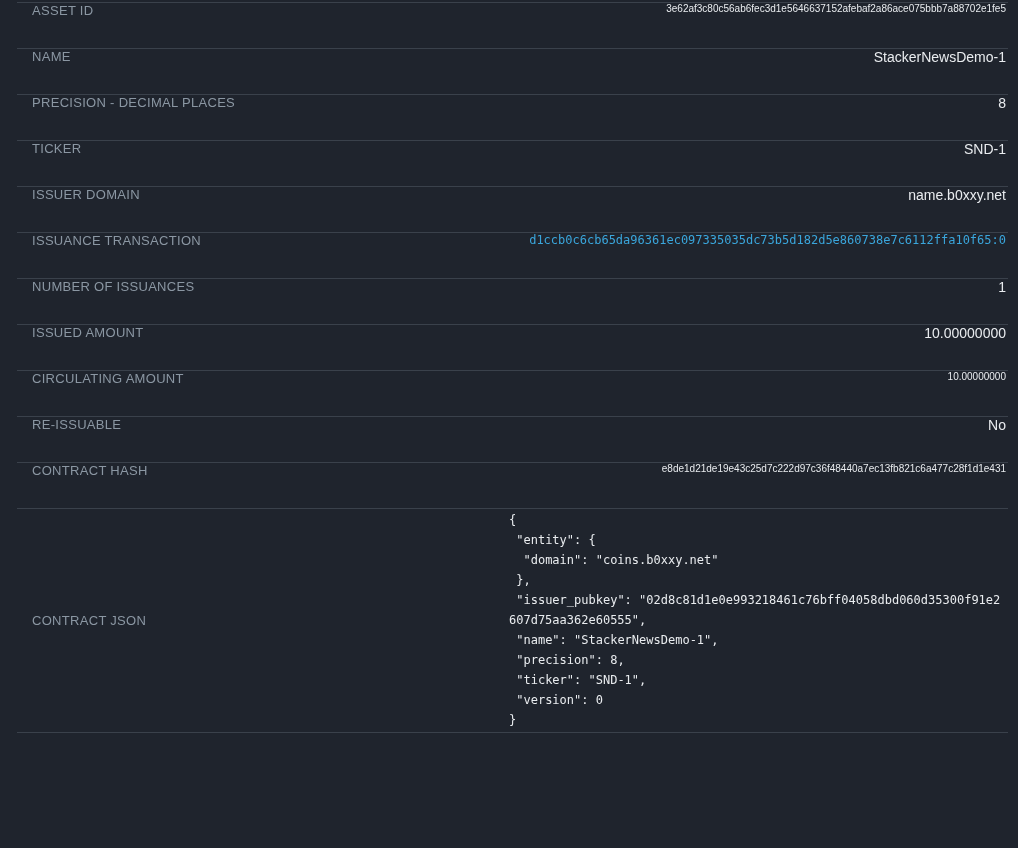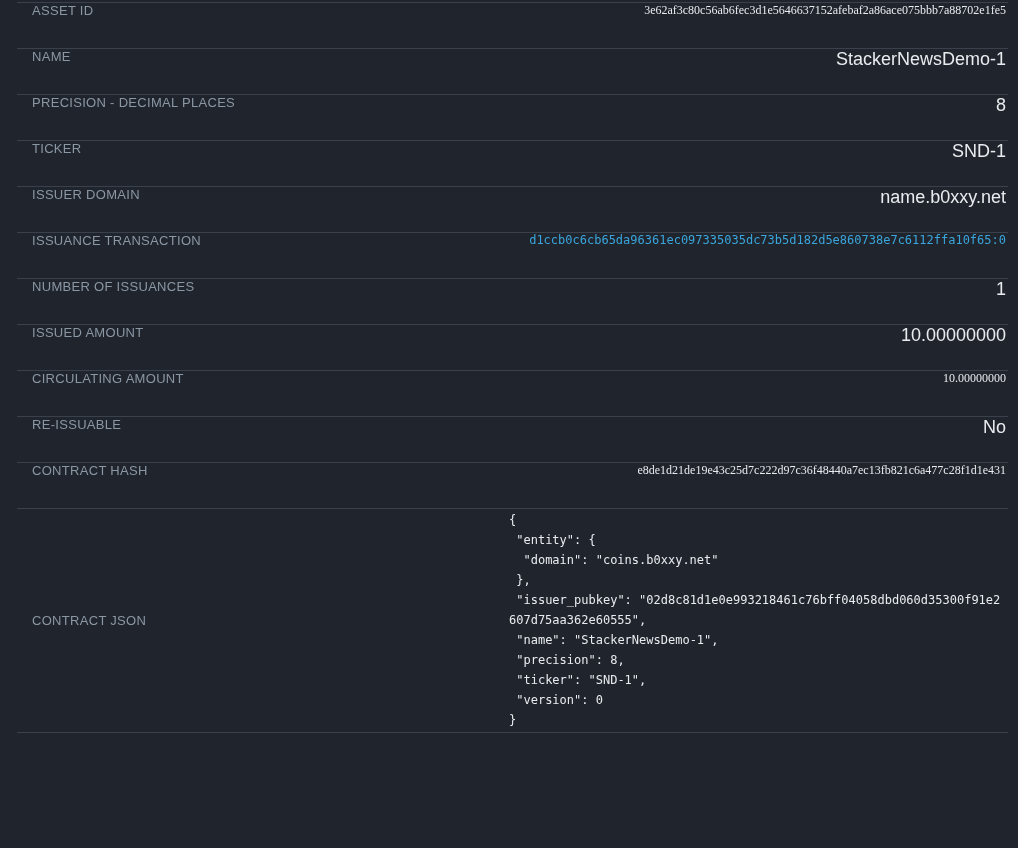--- a/index.html
+++ b/index.html
@@ -35,25 +35,25 @@
     font-size:13px;
     letter-spacing:.3px;
     color:var(--label);
     white-space:nowrap;
     flex:0 0 auto;
   }
   .value{
     margin-left:auto;
     text-align:right;
     color:var(--value);
-    font-size:18px;
+    font-size:14px;
   }
   .value.mono{
-    font-family:Liberation Serif, serif;
-    font-size:12px;
+    font-family:Liberation Sans, sans-serif;
+    font-size:10px;
   }
   a.value.link{
     font-family:"DejaVu Sans Mono",monospace;
     font-size:12px;
     color:var(--link);
     text-decoration:none;
     cursor:pointer;
   }
   .row.json-row{
     align-items:center;

